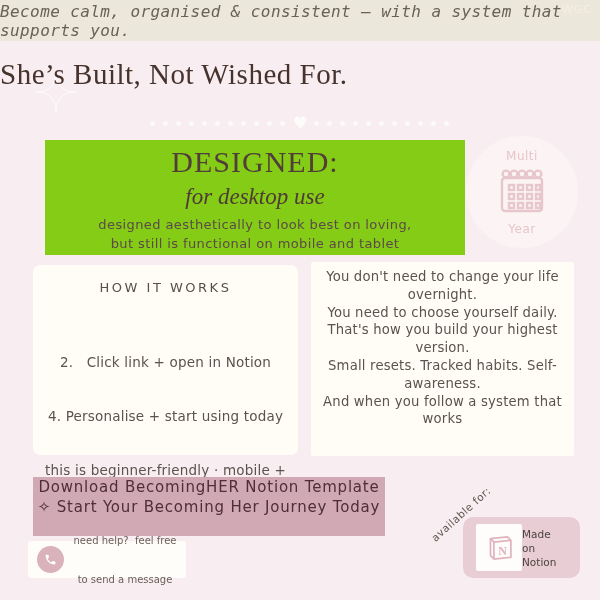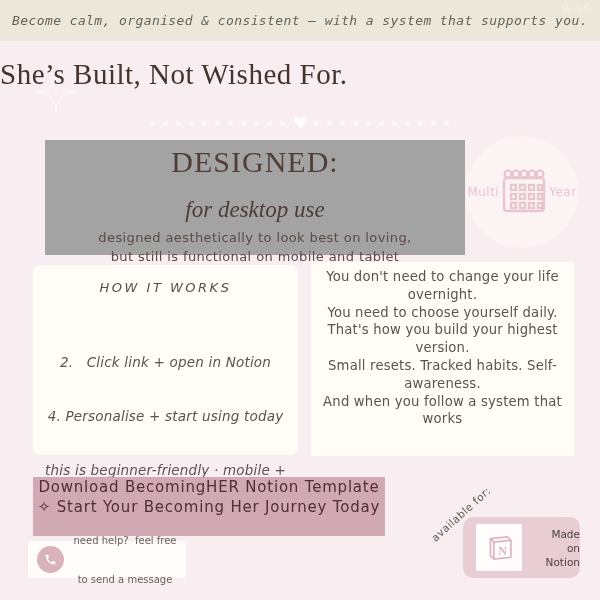--- a/index.html
+++ b/index.html
@@ -10,21 +10,21 @@
     background:#f8edf0; overflow:hidden;
   }
 
   
   .banner {
     position:absolute; left:0; top:0; width:600px; height:41px;
     background:#ebe7db; display:flex; align-items:center; justify-content:center;
   }
   .banner-tagline {
     font-family:"DejaVu Sans Mono", monospace; font-style:italic;
-    font-size:13px; letter-spacing:0.4px; color:#6a6156;
+    font-size:16px; letter-spacing:0.4px; color:#6a6156;
   }
   .watermark {
     position:absolute; top:3px; right:8px;
     font-size:11px; letter-spacing:1px; color:#f4efdf;
     font-family:"DejaVu Sans", sans-serif;
   }
 
   
   .hero-title {
     position:absolute; left:0; top:58px; width:600px;
@@ -43,45 +43,45 @@
   .dotline {
     flex:1; height:5px;
     background-image:radial-gradient(circle at 2.5px 2.5px, #fdfafa 2.1px, transparent 2.4px);
     background-size:13px 5px; background-repeat:repeat-x; background-position:left center;
   }
   .divider-heart { color:#fefcfb; font-size:17px; line-height:1; }
 
   
   .designed-box {
     position:absolute; left:45px; top:140px; width:420px; height:115px;
-    background:#a3a3a3; text-align:center; padding-top:5px;
+    background:#84cc16; text-align:center; padding-top:5px;
   }
   .designed-heading {
     font-family:"Liberation Serif","DejaVu Serif",serif;
     font-size:30px; color:#523e38; letter-spacing:1px;
   }
   .designed-sub {
     font-family:"Liberation Serif","DejaVu Serif",serif; font-style:italic;
-    font-size:23px; color:#4f3b36; margin-top:18px;
+    font-size:23px; color:#4f3b36; margin-top:5px;
   }
   .designed-note { font-size:13px; color:#5d4a48; line-height:19px; margin-top:5px; letter-spacing:0.4px; }
 
   
   .circle-badge {
     position:absolute; left:466px; top:136px; width:112px; height:112px;
     border-radius:50%; background:#fcf4f4;
-    display:flex; align-items:center; justify-content:center;
+    display:flex; flex-direction:column; align-items:center; justify-content:center;
     color:#e7c4cc; font-size:12px; letter-spacing:0.5px;
   }
   .circle-badge .badge-word { line-height:14px; }
 
   
   .how-box {
     position:absolute; left:33px; top:265px; width:265px; height:190px;
-    background:#fffdf6; border-radius:7px; text-align:center; padding-top:15px;font-style:italic;
+    background:#fffdf6; border-radius:7px; text-align:center; padding-top:15px;
   }
   .how-heading { font-size:13px; letter-spacing:2.5px; color:#57504a; }
   .how-steps { margin-top:22px; font-size:13.5px; line-height:18px; color:#5b534e; white-space:pre-wrap; letter-spacing:0.2px; }
 
   .quote-box {
     position:absolute; left:311px; top:262px; width:263px; height:194px;
     background:#fffdf6; border-radius:2px; text-align:center; padding:6px 4px;
     font-size:13.2px; line-height:17.8px; color:#5b534e; letter-spacing:0.2px;
   }
 
@@ -117,21 +117,21 @@
   }
   .notion-box {
     position:absolute; left:463px; top:517px; width:117px; height:61px;
     background:#e9cdd5; border-radius:10px; display:flex; align-items:center;
   }
   .notion-tile {
     width:46px; height:47px; background:#fffdfb; border-radius:2px;
     margin-left:13px; display:flex; align-items:center; justify-content:center;
   }
   .notion-made {
-    flex:1; text-align:right; font-size:10.5px; line-height:14px; color:#4a433e;
+    flex:1; text-align:left; font-size:10.5px; line-height:14px; color:#4a433e;
   }
 </style>
 </head>
 <body>
 
 <div id="canvas">
 
   <div class="banner">
     <div class="banner-tagline">Become calm, organised &amp; consistent — with a system that supports you.</div>
   </div>

